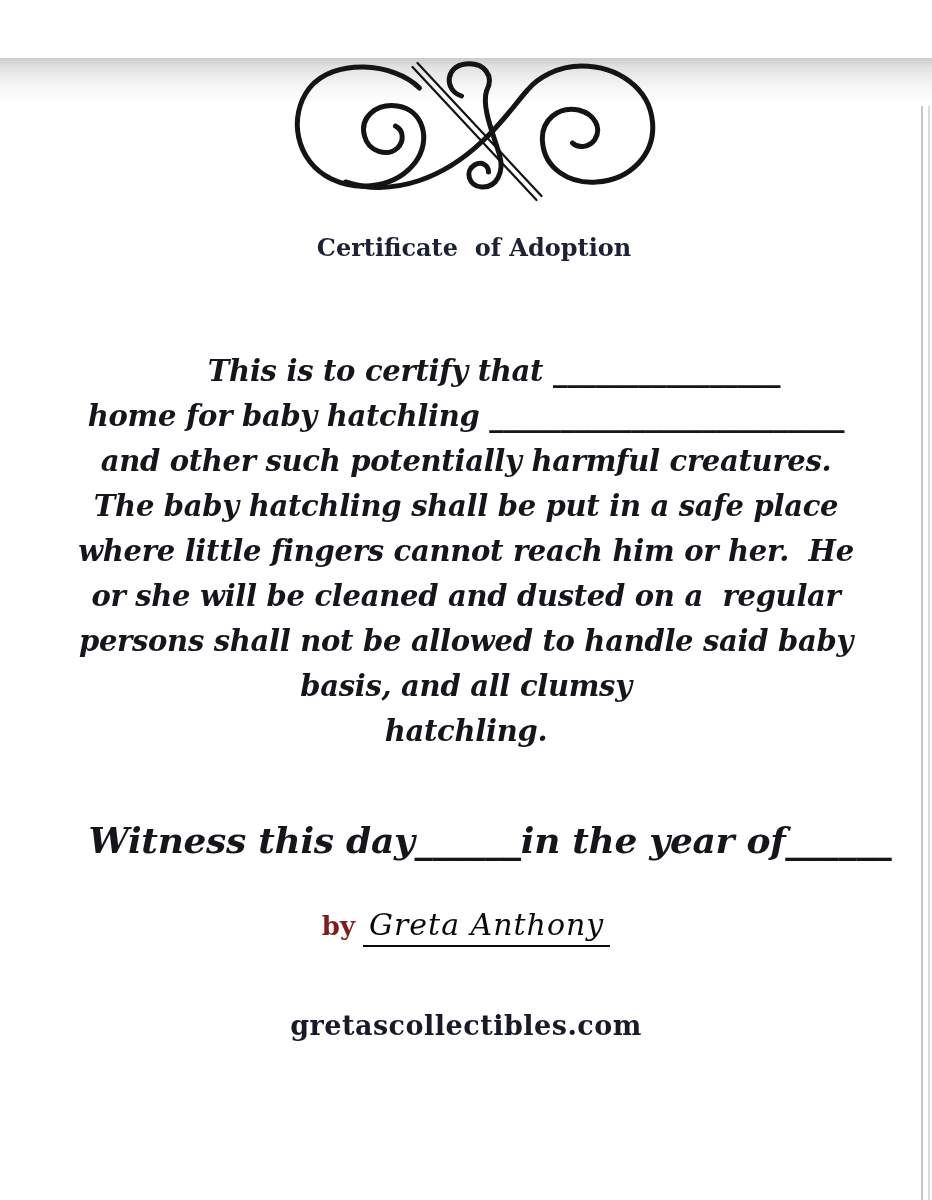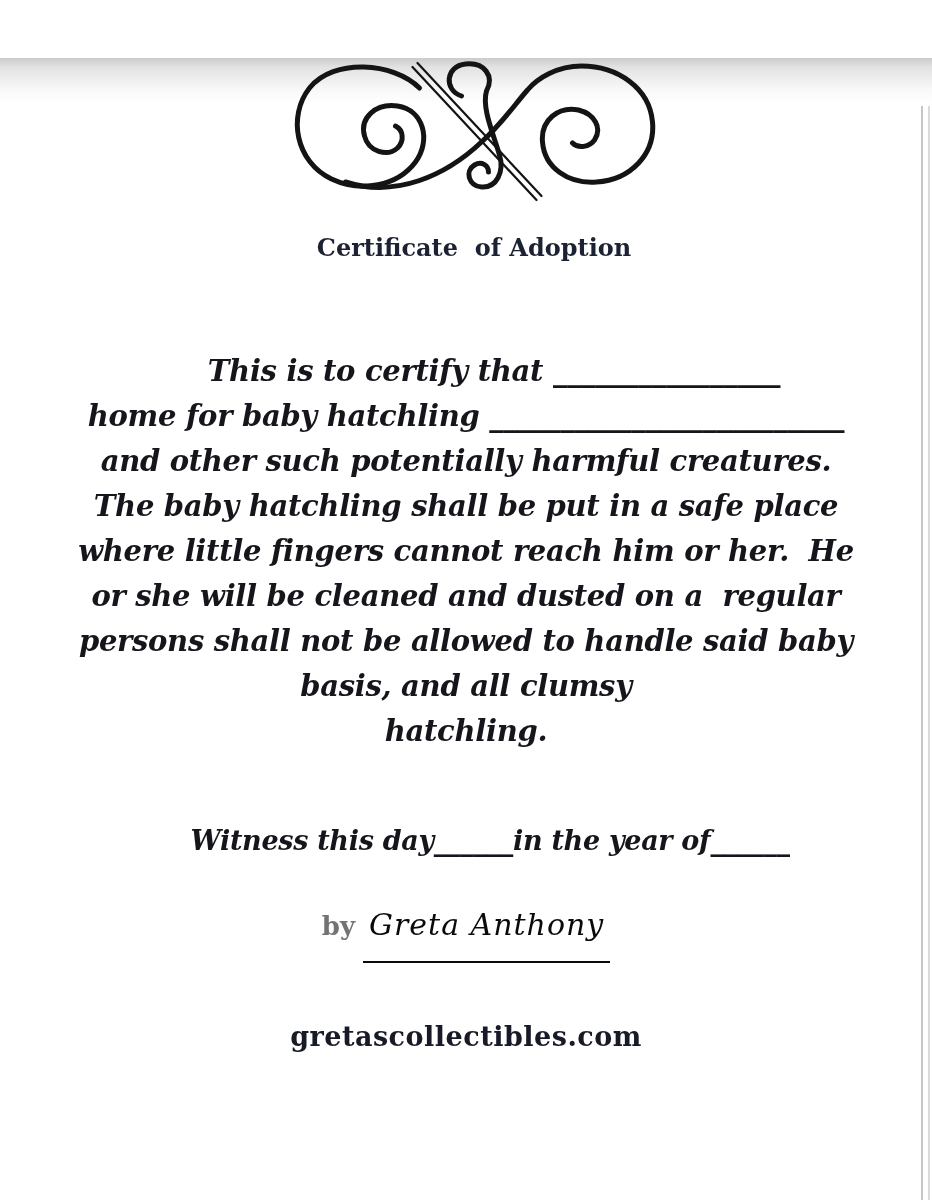--- a/index.html
+++ b/index.html
@@ -61,47 +61,47 @@
     font-style: italic;
     line-height: 45px;
     color: #15151b;
     white-space: pre;
     letter-spacing: -0.3px;
   }
   .body-line.first-line { transform: translateX(28px); }
   .witness-line {
     margin-top: 64px;
     text-align: center;
-    font-size: 27px;
+    font-size: 36px;
     font-weight: bold;
     font-style: italic;
     line-height: 45px;
     color: #15151b;
     white-space: pre;
     letter-spacing: -0.3px;
     padding-left: 48px;
   }
   .byline {
     margin-top: 41px;
     text-align: center;
     line-height: 45px;
     white-space: pre;
   }
   .byline-prefix {
     font-size: 26px;
     font-weight: bold;
-    color: #737373;
+    color: #7f1d1d;
   }
   .signature {
     display: inline-block;
     font-size: 30px;
     font-style: italic;
     color: #0a0a0a;
     border-bottom: 2.5px solid #0a0a0a;
-    padding: 0 6px 19px 6px;
+    padding: 0 6px 3px 6px;
     margin-left: 8px;
     letter-spacing: 1px;
     line-height: 34px;
     text-align: right;
   }
   .website {
     margin-top: 58px;
     text-align: center;
     font-size: 27px;
     font-weight: bold;

